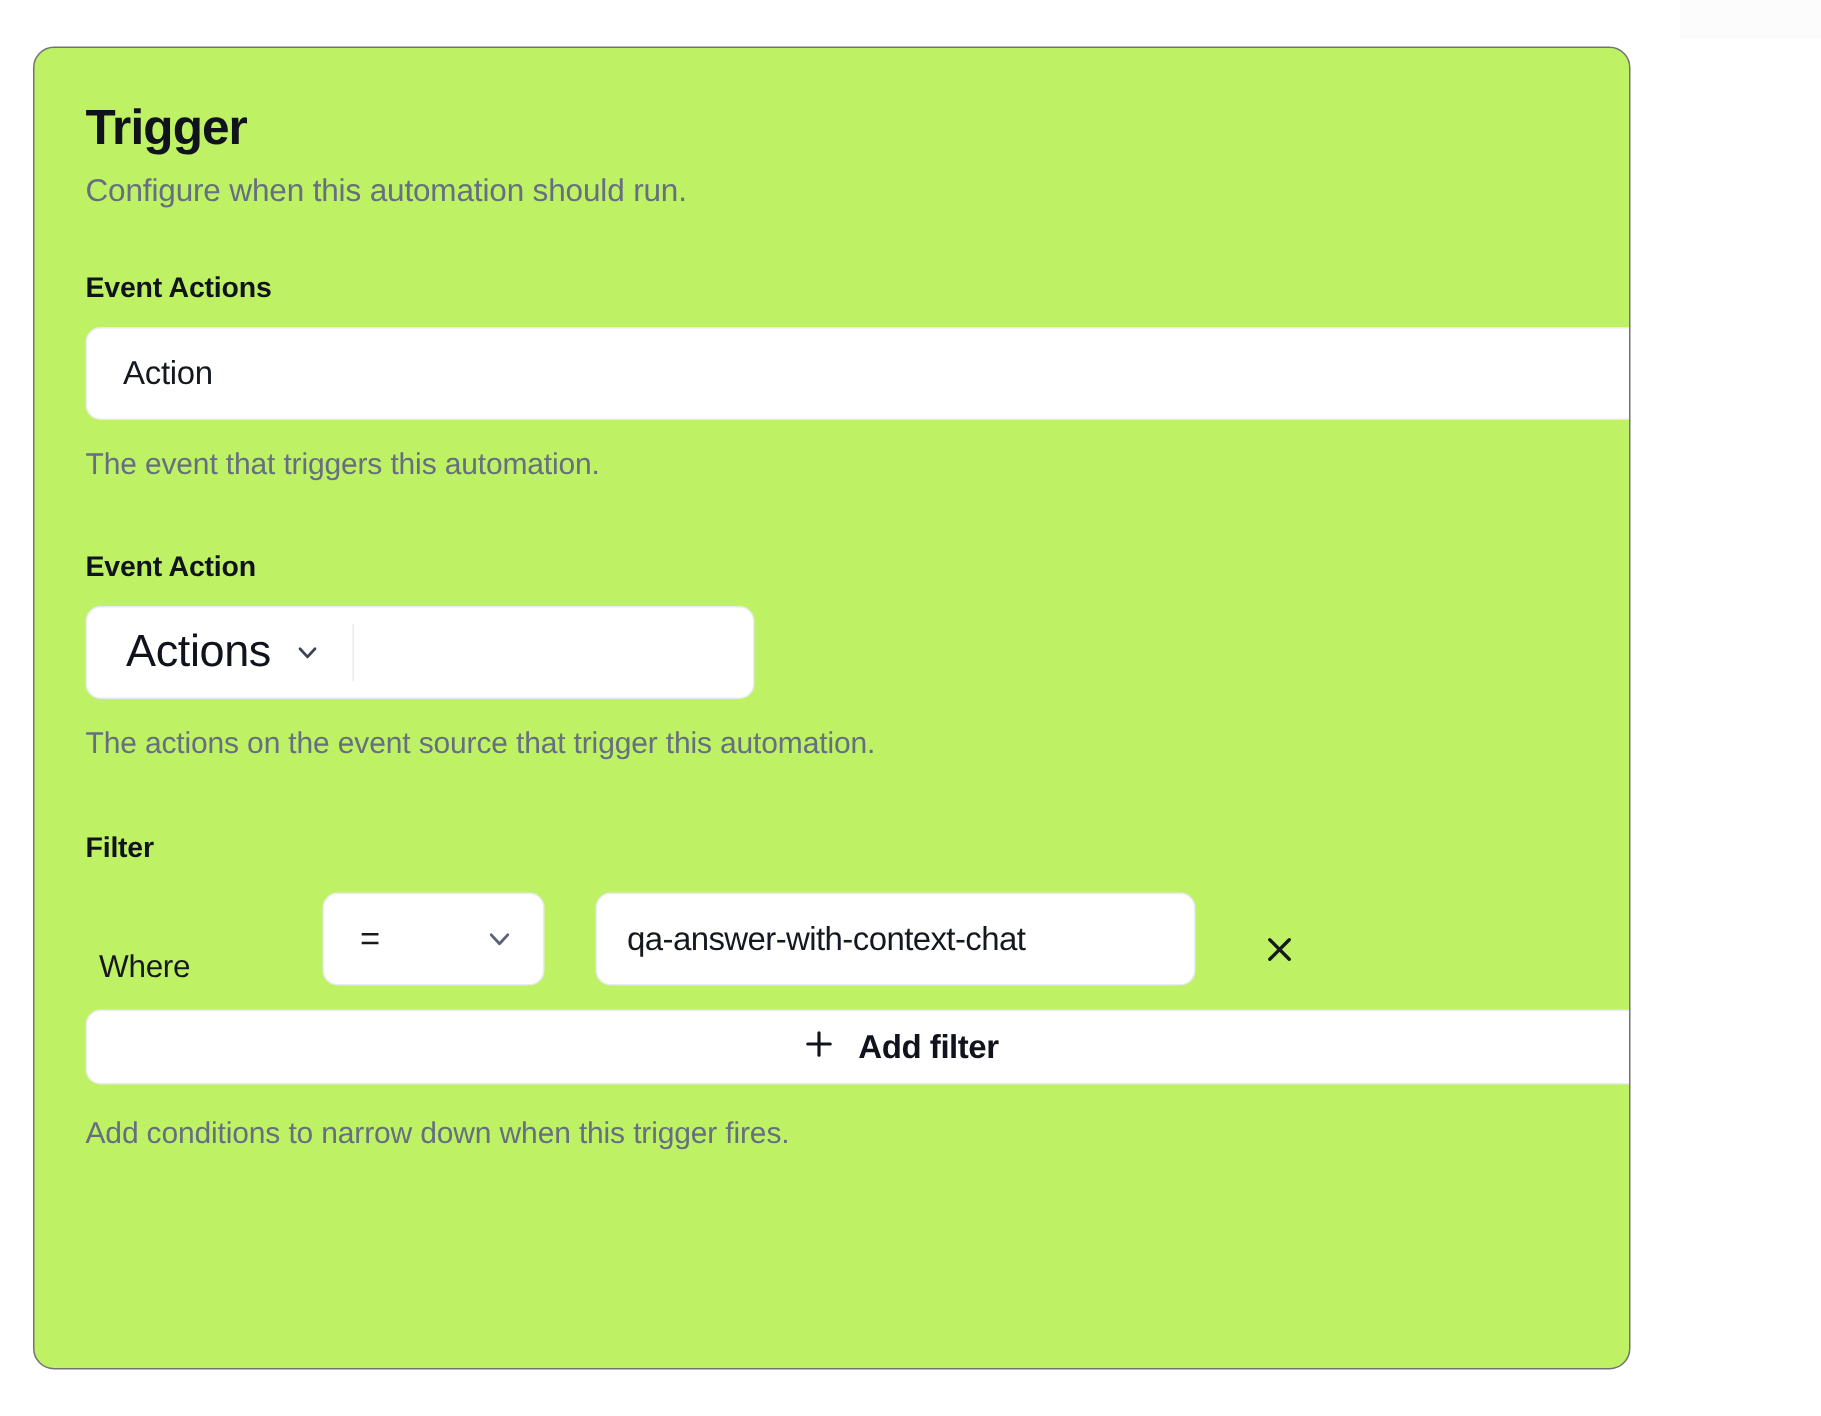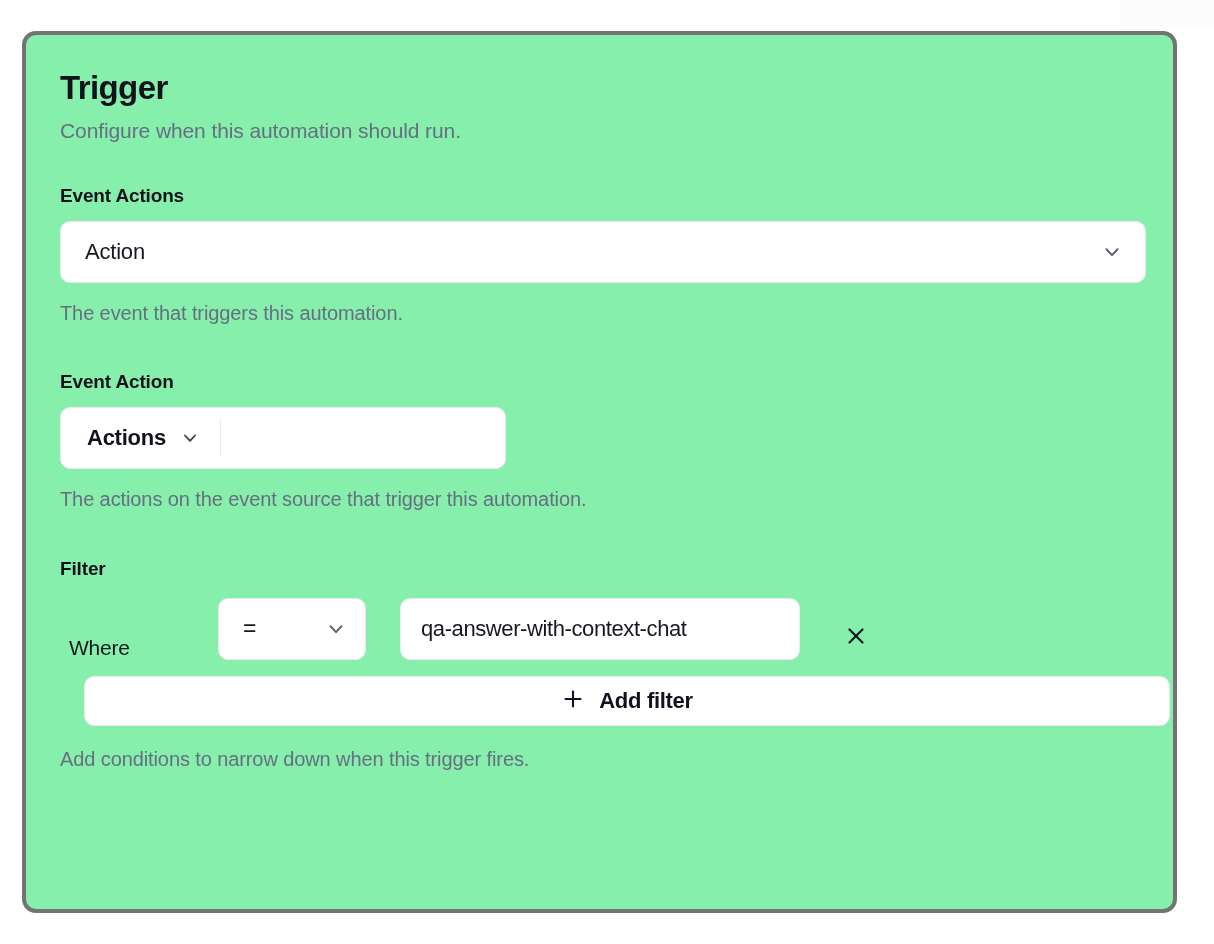--- a/index.html
+++ b/index.html
@@ -11,24 +11,24 @@
     background: #ffffff;
     font-family: "Liberation Sans", sans-serif;
     -webkit-font-smoothing: antialiased;
   }
 
   
   .card {
     position: absolute;
     left: 22px;
     top: 31px;
-    width: 1155px;
+    width: 1065px;
     height: 882px;
-    background: #86efac;
-    border: 4px solid #737373;
+    background: #bef264;
+    border: 1px solid #737373;
     border-radius: 14px;
     padding: 34px 34px 0 34px;
     overflow: hidden;
   }
 
   
   .card-title {
     font-size: 33px;
     font-weight: 700;
     color: #10121c;
@@ -92,22 +92,22 @@
   .group-event-action { margin-top: 46px; }
 
   .actions-control {
     margin-top: 14px;
     height: 62px;
     width: 446px;
     padding: 0 0 0 26px;
     gap: 0;
   }
   .actions-control .val {
-    font-size: 22px;
-    font-weight: 700;
+    font-size: 30px;
+    font-weight: 400;
     color: #10121c;
     letter-spacing: -0.25px;
   }
   .actions-control .chev { margin-left: 14px; }
   .vsep {
     width: 1px;
     height: 38px;
     background: #e8eaef;
     margin: 0 16px 0 20px;
     flex: 0 0 auto;
@@ -200,21 +200,20 @@
     width: 1086px;
     height: 50px;
     border: 1px solid #e8eaef;
     border-radius: 10px;
     background: #ffffff;
     display: flex;
     align-items: center;
     justify-content: center;
     gap: 14px;
     cursor: pointer;
-    margin-left: 24px;
   }
   .add-filter .plus-icon { display: block; }
   .add-filter .lbl {
     font-size: 22px;
     font-weight: 700;
     color: #10121c;
     letter-spacing: -0.3px;
   }
   .group-filter .field-help { margin-top: 22px; }
 

